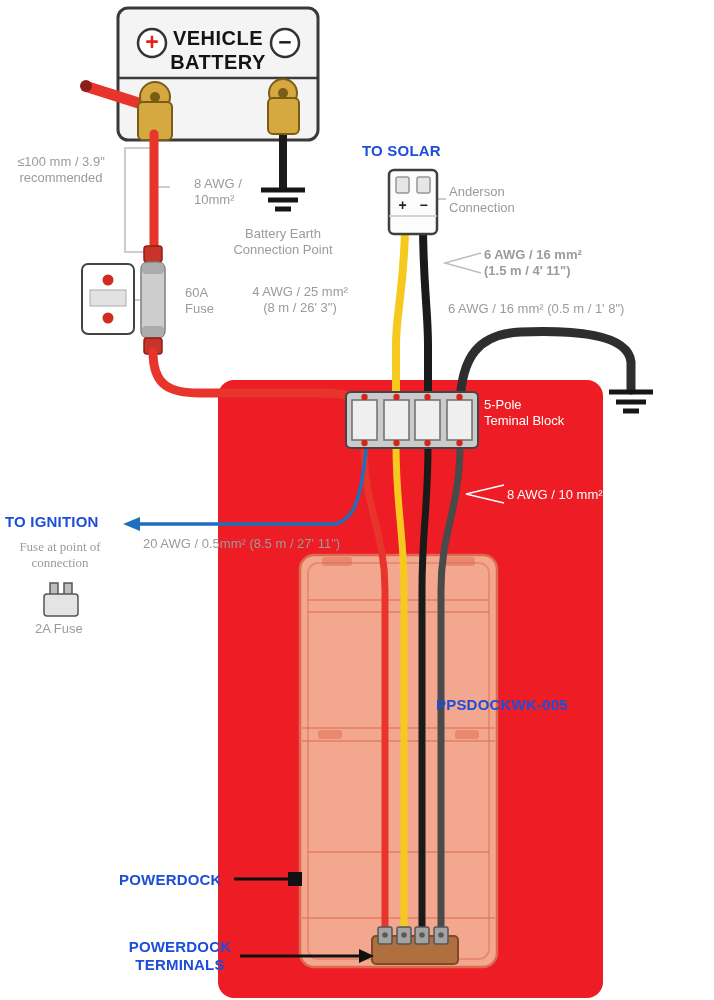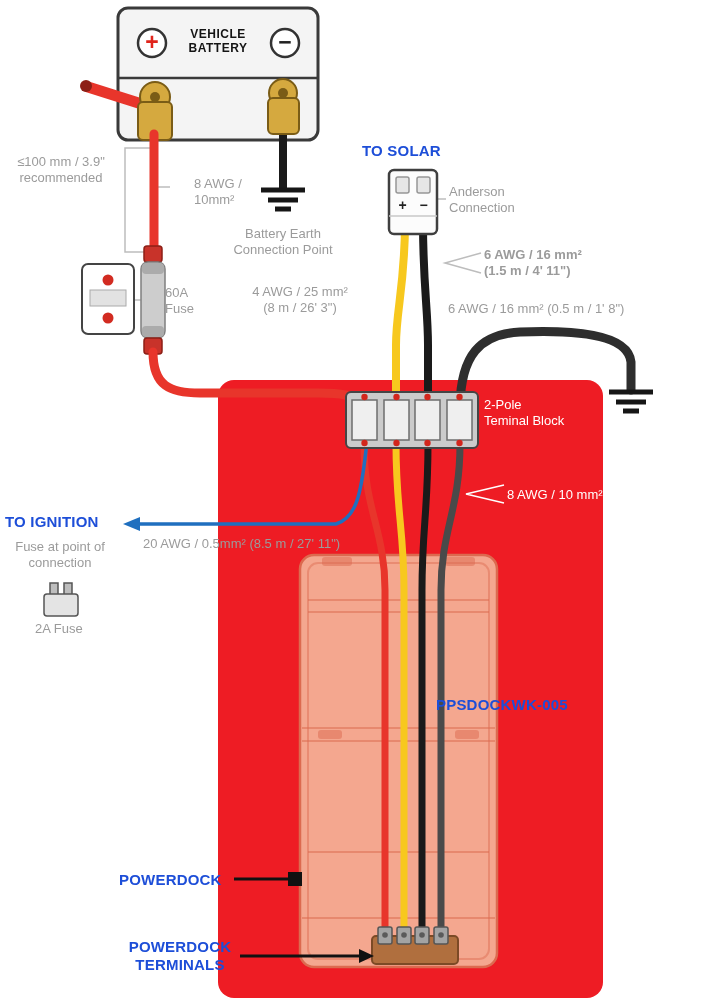--- a/index.html
+++ b/index.html
@@ -7,21 +7,21 @@
     position:relative;width:714px;height:1000px;overflow:hidden;
     background:#ffffff;font-family:"Liberation Sans", sans-serif;
   }
   .stage svg{position:absolute;left:0;top:0;}
   .lbl{position:absolute;font-size:13px;color:#9B9B9B;line-height:1.22;white-space:nowrap;}
   .lbl span{display:block;}
   .lbl.center{text-align:center;}
   .lbl.bold{font-weight:bold;color:#1d4ed8;font-size:15px;letter-spacing:.2px;}
   .lbl.white{color:#ffffff;}
   .battery-title{position:absolute;left:118px;top:27px;width:200px;text-align:center;
-    font-weight:bold;font-size:12px;color:#141414;letter-spacing:.5px;line-height:1.18;}
+    font-weight:bold;font-size:20px;color:#141414;letter-spacing:.5px;line-height:1.18;}
   .battery-title span{display:block;}
   .sign{position:absolute;text-align:center;font-weight:bold;}
   .model{font-size:16px;}
 </style>
 </head>
 <body>
 
 <div class="stage">
 
 <svg width="714" height="1000" viewBox="0 0 714 1000">
@@ -192,49 +192,49 @@
 
 <div class="lbl bold" style="left:362px;top:142px;">TO SOLAR</div>
 
 <div class="lbl" style="left:449px;top:184px;">
   <span>Anderson</span>
   <span>Connection</span>
 </div>
 <div class="sign" style="left:395px;top:197px;width:15px;font-size:14px;color:#222222;">+</div>
 <div class="sign" style="left:416px;top:197px;width:15px;font-size:14px;color:#222222;">−</div>
 
-<div class="lbl" style="left:165px;top:285px;">
+<div class="lbl" style="left:165px;top:285px;padding-left:20px;">
   <span>60A</span>
   <span>Fuse</span>
 </div>
 
 <div class="lbl center" style="left:225px;top:284px;width:150px;white-space:normal;">
   <span>4 AWG / 25 mm²</span>
   <span>(8 m / 26' 3")</span>
 </div>
 
 <div class="lbl" style="left:484px;top:247px;font-weight:bold;">
   <span>6 AWG / 16 mm²</span>
   <span>(1.5 m / 4' 11")</span>
 </div>
 
 <div class="lbl" style="left:448px;top:301px;">6 AWG / 16 mm² (0.5 m / 1' 8")</div>
 
 <div class="lbl white" style="left:484px;top:397px;">
-  <span>2-Pole</span>
+  <span>5-Pole</span>
   <span>Teminal Block</span>
 </div>
 
 <div class="lbl white" style="left:507px;top:487px;">8 AWG / 10 mm² (1 m / 3' 3")</div>
 
 <div class="lbl bold" style="left:5px;top:513px;text-align:center;">TO IGNITION</div>
 
 <div class="lbl" style="left:143px;top:504px;margin-top:32px;">20 AWG / 0.5mm² (8.5 m / 27' 11")</div>
 
-<div class="lbl center" style="left:0px;top:539px;width:120px;white-space:normal;">
+<div class="lbl center" style="left:0px;top:539px;width:120px;white-space:normal;font-family:Liberation Serif, serif;">
   <span>Fuse at point of</span>
   <span>connection</span>
 </div>
 
 <div class="lbl" style="left:35px;top:621px;">2A Fuse</div>
 
 <div class="lbl bold model" style="left:436px;top:696px;">PPSDOCKWK-005</div>
 
 <div class="lbl bold" style="left:119px;top:871px;">POWERDOCK</div>
 

